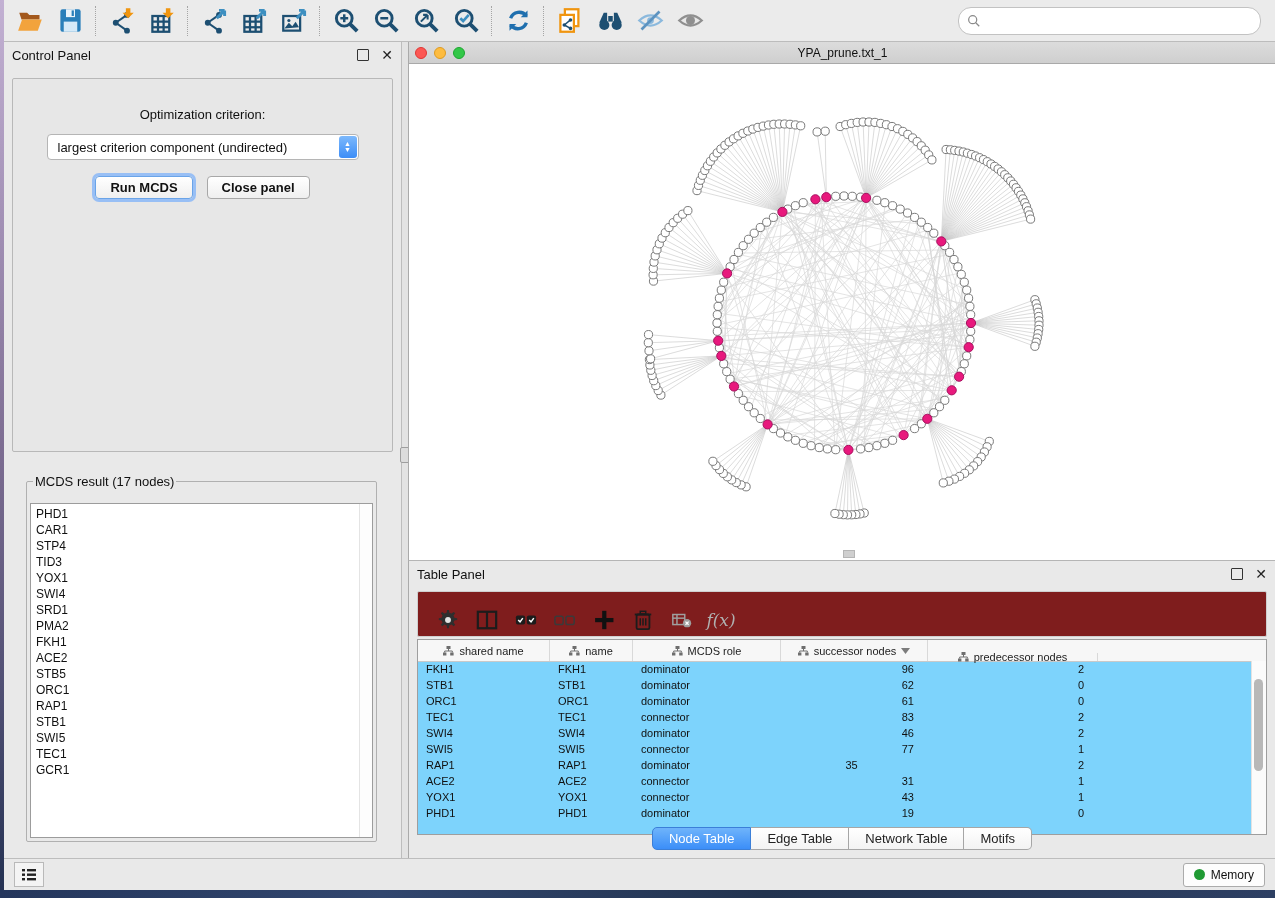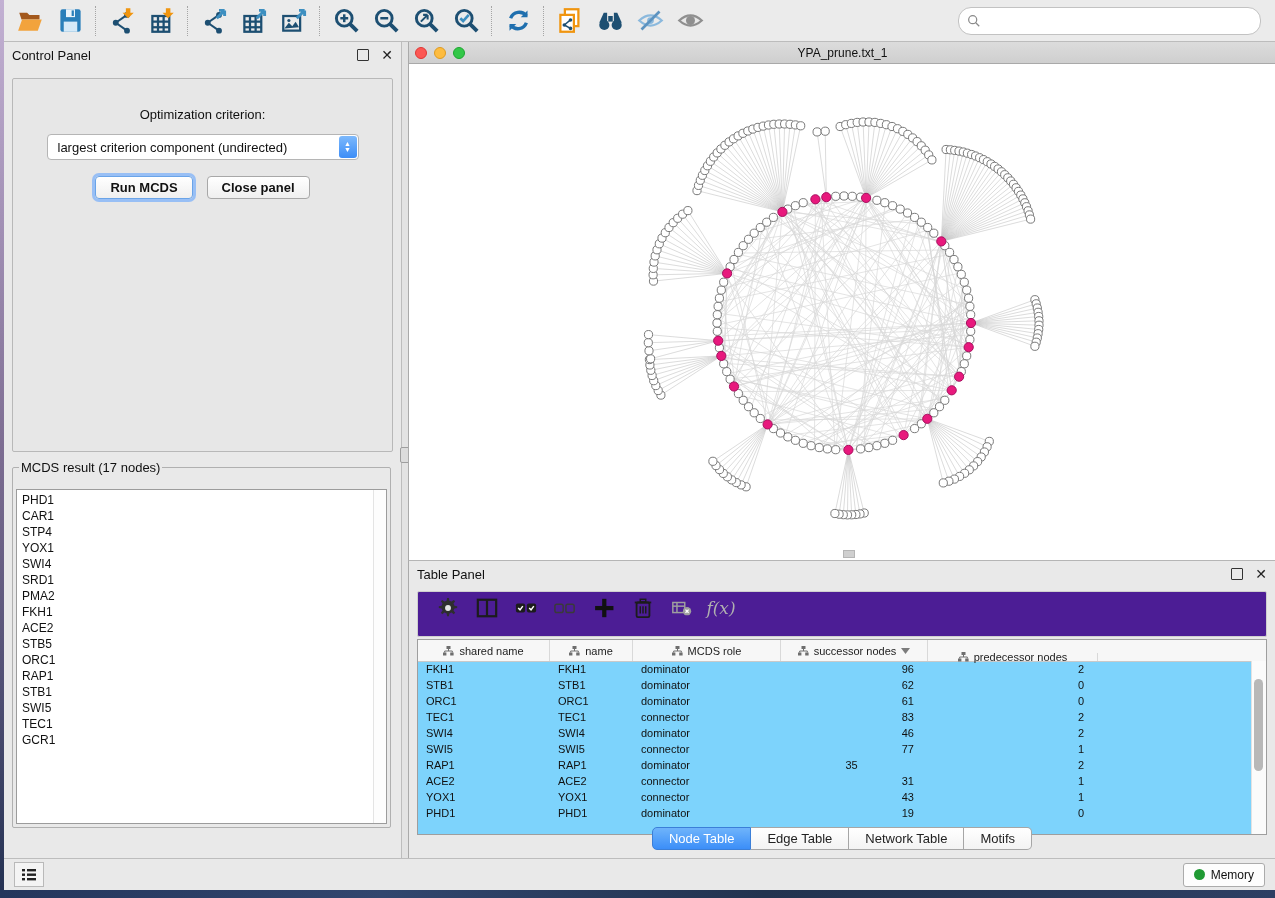--- a/index.html
+++ b/index.html
@@ -48,21 +48,21 @@
     border-radius:4px;display:flex;align-items:center;position:relative;}
   .selectbox .sel-text{flex:1;font-size:13px;padding-left:10px;color:#111;white-space:nowrap;}
   .sel-stepper{width:18px;height:22px;margin-right:1px;border-radius:3px;
     background:linear-gradient(#7db9fc,#3c8df7);display:flex;flex-direction:column;
     align-items:center;justify-content:center;color:#fff;}
   .sel-stepper span{font-size:7px;line-height:6px;}
   .btn-row{display:flex;justify-content:center;gap:14px;margin-top:16px;}
   .mac-btn{font-size:13px;color:#111;background:linear-gradient(#ffffff,#efefef);
     border:1px solid #a8a8a8;border-radius:4px;padding:3px 14px;cursor:default;font-family:inherit;font-weight:bold;}
   .mac-btn.focused{box-shadow:0 0 0 3px rgba(100,165,255,.6);border-color:#6aa4e8;}
-  .result-group{position:absolute;left:8px;right:10px;top:418px;height:362px;margin:0;
+  .result-group{position:absolute;left:8px;right:10px;top:418px;height:362px;margin:14px;
     border:1px solid #b0b0b0;border-radius:2px;padding:2px;}
   .result-group legend{font-size:13px;color:#111;padding:0 2px;margin-left:4px;}
   .result-list{position:absolute;left:3px;right:3px;top:14px;bottom:3px;background:#fff;
     border:1px solid #9c9c9c;overflow:hidden;}
   .result-list ul{list-style:none;margin:2px 0 0 0;padding:0 0 0 5px;}
   .result-list li{font-size:12px;line-height:16px;color:#111;}
   .list-scroll{position:absolute;right:0;top:0;bottom:0;width:12px;background:#fdfdfd;border-left:1px solid #e4e4e4;}
 
   
   .v-split{position:absolute;left:397px;top:42px;width:7px;height:816px;background:#e3e3e3;
@@ -79,22 +79,22 @@
   .tl.red{background:#fc5753;border:1px solid #df3734;box-sizing:border-box;}
   .tl.yellow{background:#fdbc40;border:1px solid #de9b22;box-sizing:border-box;}
   .tl.green{background:#33c748;border:1px solid #1da730;box-sizing:border-box;}
   .net-title{position:absolute;left:0;right:0;text-align:center;font-size:12px;color:#111;}
   .net-canvas{position:relative;width:867px;height:496px;background:#fff;}
   .net-grip{position:absolute;left:50%;bottom:2px;width:10px;height:6px;background:#cfcfcf;border:1px solid #b5b5b5;}
 
   
   .table-panel{position:absolute;left:404px;top:560px;width:867px;height:298px;background:#e9e9e9;
     border-left:1px solid #aaa;border-top:1px solid #b5b5b5;box-sizing:border-box;}
-  .tbl-toolbar{position:absolute;left:8px;right:8px;top:30px;height:44px;background:#4c1d95;
-    border:1px solid #cfcfcf;border-radius:2px;display:flex;align-items:flex-start;padding-left:14px;gap:7px;}
+  .tbl-toolbar{position:absolute;left:8px;right:8px;top:30px;height:44px;background:#7f1d1d;
+    border:1px solid #cfcfcf;border-radius:2px;display:flex;align-items:flex-end;padding-left:14px;gap:7px;}
   .tt-btn{width:32px;height:32px;display:flex;align-items:center;justify-content:center;}
   .tt-btn svg{width:22px;height:22px;}
   .fx-glyph{font-family:"DejaVu Serif","Liberation Serif",serif;font-style:italic;font-size:17px;color:#b0b0b0;}
   .tbl-wrap{position:absolute;left:8px;right:8px;top:78px;height:194px;background:#7dd3fc;border:1px solid #9e9e9e;overflow:hidden;}
   .tbl-head{display:flex;height:21px;background:#f7f7f7;border-bottom:1px solid #c9c9c9;}
   .th{display:flex;align-items:center;justify-content:center;gap:5px;font-size:11px;color:#222;
     border-right:1px solid #d9d9d9;box-sizing:border-box;position:relative;}
   .th svg{flex:none;}
   .tbl-body .tr{display:flex;height:16px;}
   .td{font-size:11px;color:#111;box-sizing:border-box;padding:1px 6px 0 8px;white-space:nowrap;overflow:hidden;}
@@ -291,20 +291,21 @@
         <button class="mac-btn">Close panel</button>
       </div>
     </div>
     <fieldset class="result-group">
       <legend>MCDS result (17 nodes)</legend>
       <div class="result-list">
         <ul id="mcds-list">
             <li>PHD1</li>
             <li>CAR1</li>
             <li>STP4</li>
+            <li>TID3</li>
             <li>YOX1</li>
             <li>SWI4</li>
             <li>SRD1</li>
             <li>PMA2</li>
             <li>FKH1</li>
             <li>ACE2</li>
             <li>STB5</li>
             <li>ORC1</li>
             <li>RAP1</li>
             <li>STB1</li>

